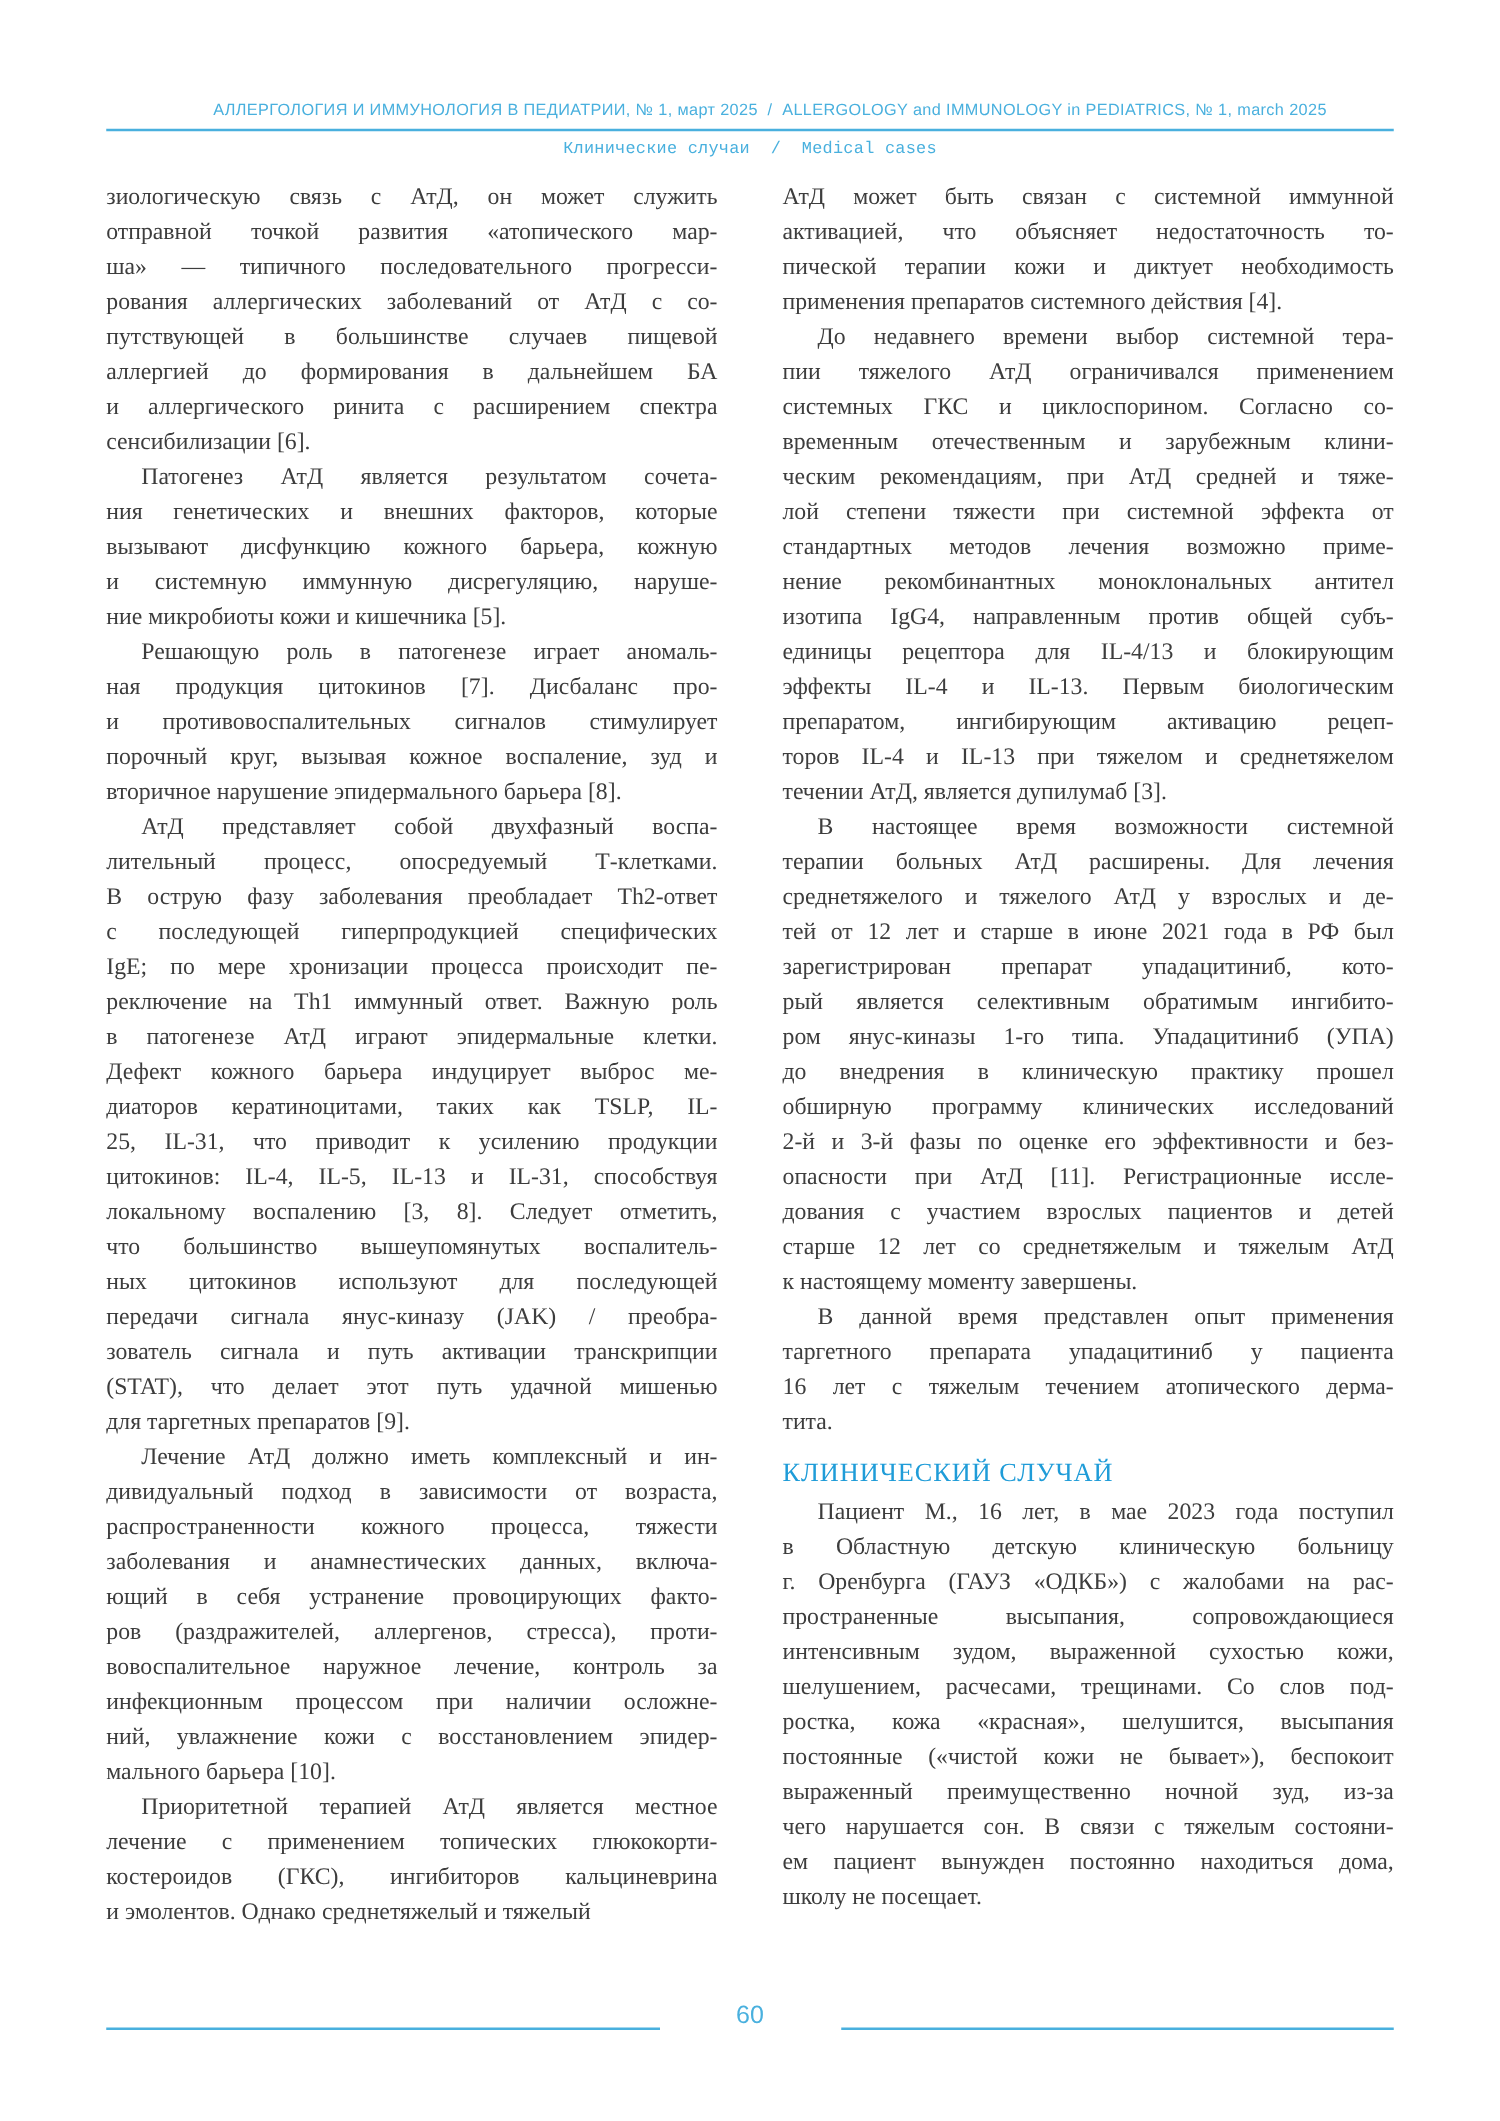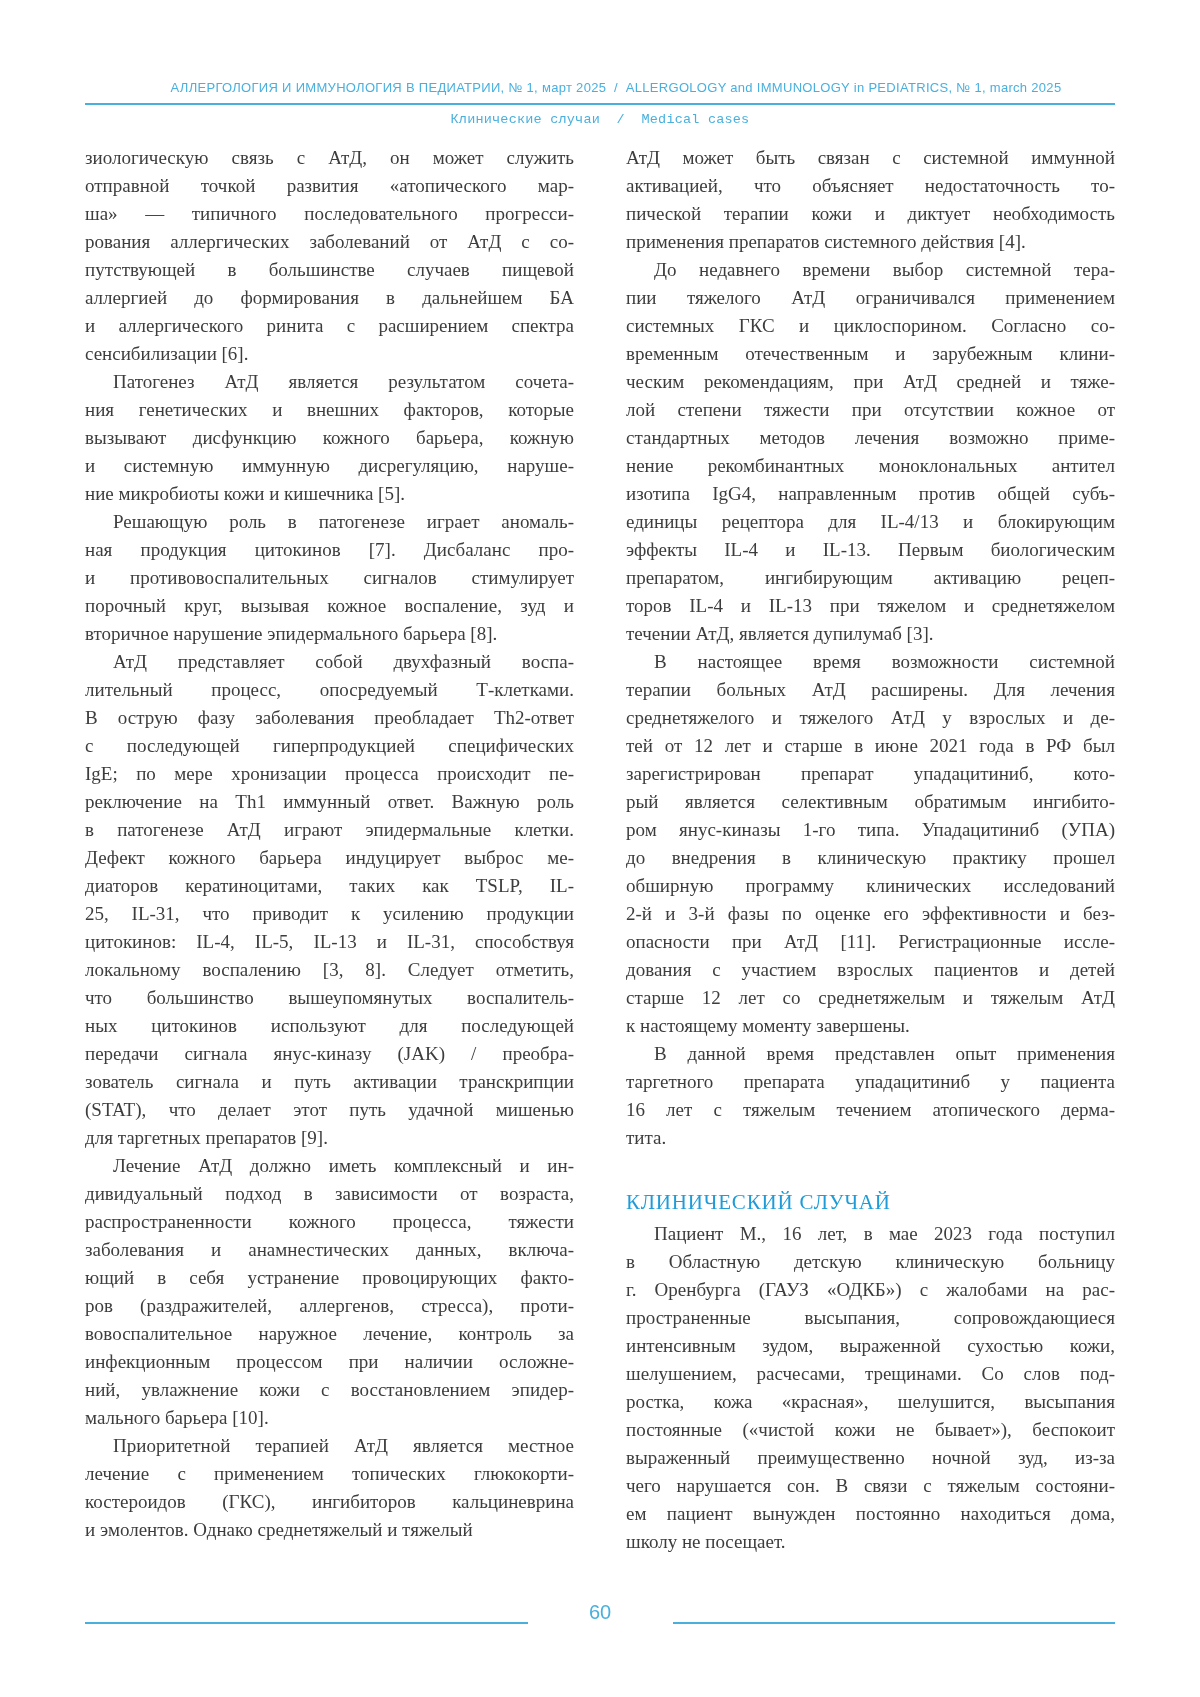--- a/index.html
+++ b/index.html
@@ -48,21 +48,21 @@
     text-align: justify;
     text-align-last: justify;
   }
   .ln.last { text-align-last: left; }
   .ln.ind { text-indent: 28px; }
   .heading {
     font-size: 21px;
     line-height: 28px;
     letter-spacing: 0.8px;
     color: var(--heading);
-    margin-top: 36px;
+    margin-top: 12px;
     margin-bottom: 4px;
   }
   .footer {
     position: absolute;
     top: 1601px; left: 85px; width: 1030px;
     display: flex;
     align-items: flex-end;
   }
   .footer .rule { flex: 1; height: 2px; background: var(--accent); }
   .page-num {
@@ -137,21 +137,21 @@
     <div class="col" id="col-right">
         <div class="ln">АтД может быть связан с системной иммунной</div>
         <div class="ln">активацией, что объясняет недостаточность то-</div>
         <div class="ln">пической терапии кожи и диктует необходимость</div>
         <div class="ln last">применения препаратов системного действия [4].</div>
         <div class="ln ind">До недавнего времени выбор системной тера-</div>
         <div class="ln">пии тяжелого АтД ограничивался применением</div>
         <div class="ln">системных ГКС и циклоспорином. Согласно со-</div>
         <div class="ln">временным отечественным и зарубежным клини-</div>
         <div class="ln">ческим рекомендациям, при АтД средней и тяже-</div>
-        <div class="ln">лой степени тяжести при отсутствии кожное от</div>
+        <div class="ln">лой степени тяжести при системной эффекта от</div>
         <div class="ln">стандартных методов лечения возможно приме-</div>
         <div class="ln">нение рекомбинантных моноклональных антител</div>
         <div class="ln">изотипа IgG4, направленным против общей субъ-</div>
         <div class="ln">единицы рецептора для IL-4/13 и блокирующим</div>
         <div class="ln">эффекты IL-4 и IL-13. Первым биологическим</div>
         <div class="ln">препаратом, ингибирующим активацию рецеп-</div>
         <div class="ln">торов IL-4 и IL-13 при тяжелом и среднетяжелом</div>
         <div class="ln last">течении АтД, является дупилумаб [3].</div>
         <div class="ln ind">В настоящее время возможности системной</div>
         <div class="ln">терапии больных АтД расширены. Для лечения</div>

